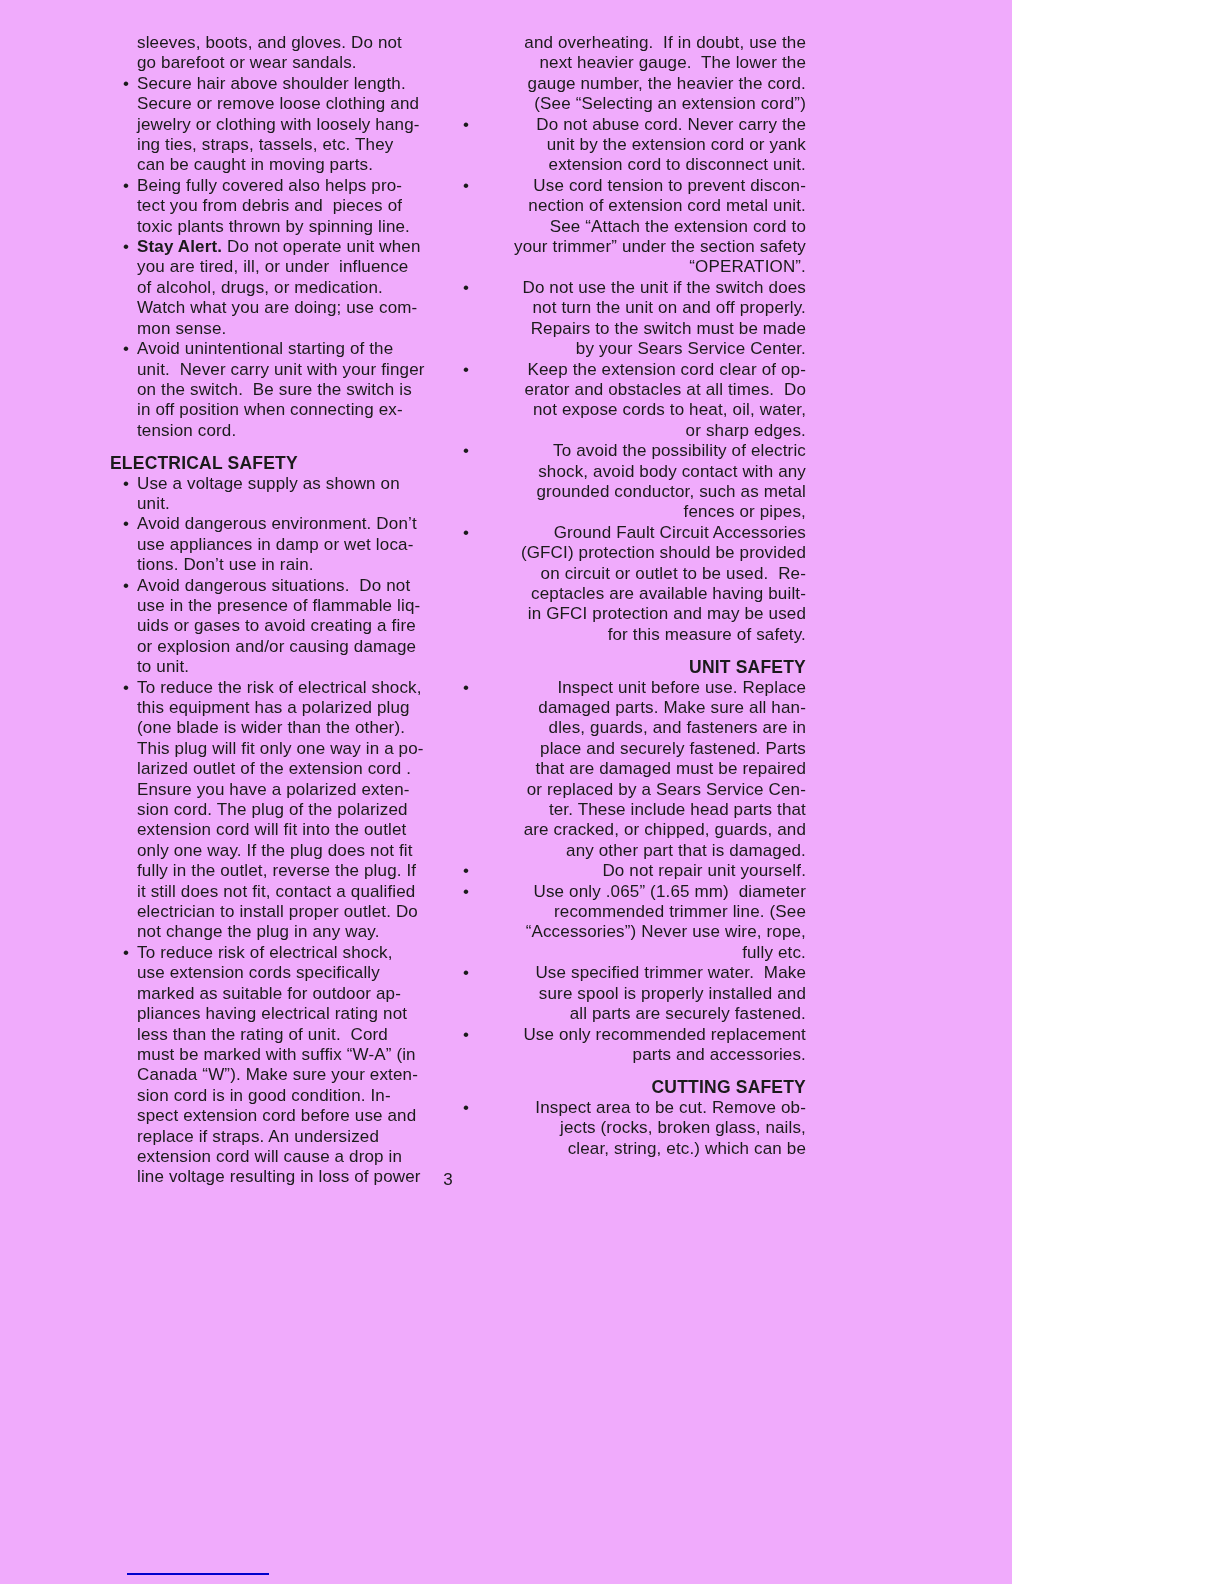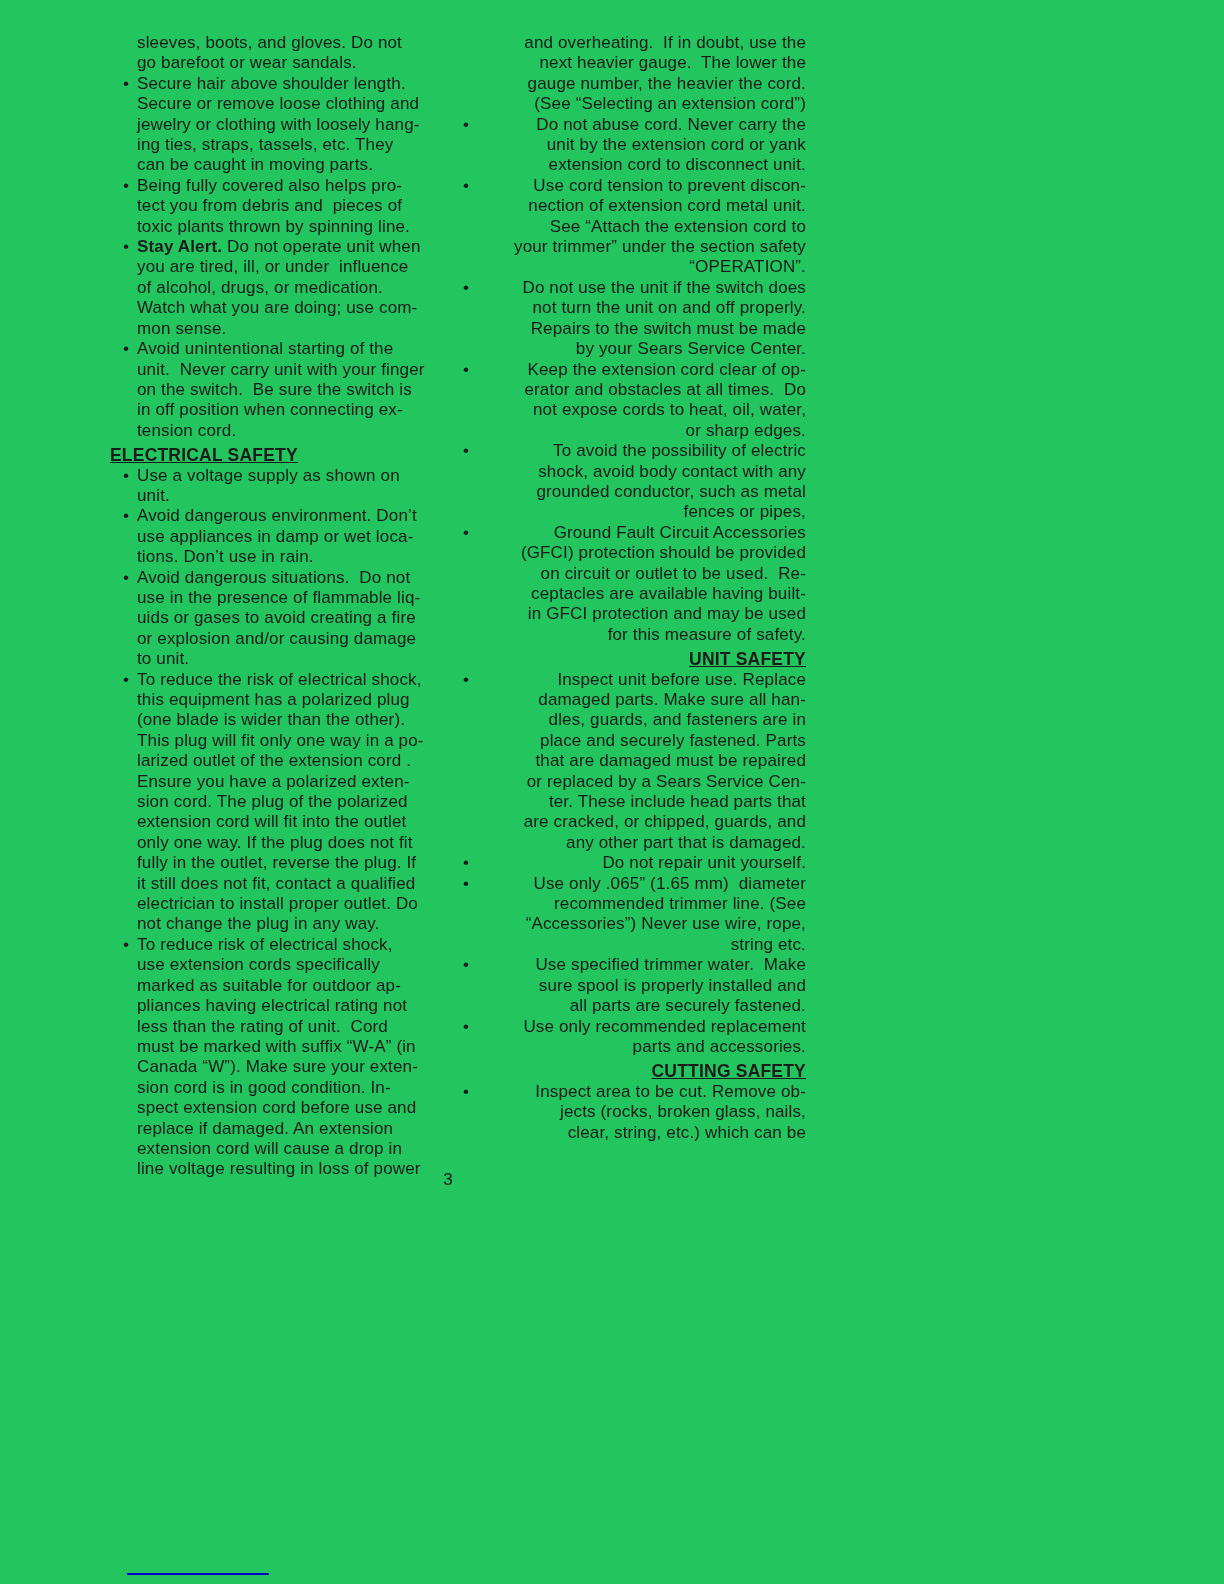--- a/index.html
+++ b/index.html
@@ -4,41 +4,40 @@
 <style>
   html, body { margin: 0; padding: 0; }
   body {
     width: 1224px; height: 1584px;
     background: #ffffff;
     font-family: "Liberation Sans", sans-serif;
     position: relative;
   }
   .page {
     position: absolute; left: 0; top: 0;
-    width: 1224px; height: 1584px;
-    background: #22c55e;
+    width: 1012px; height: 1584px;
+    background: #f0abfc;
     color: #1b1b1b;
   }
   .col {
     position: absolute;
     top: 33px;
     width: 356px;
     font-size: 17px;
     line-height: 20.4px;
     letter-spacing: 0.15px;
   }
   #col-left  { left: 110px; }
   #col-right { left: 450px; text-align: right; }
   .h {
     font-weight: bold;
     font-size: 17.5px;
-    margin-top: 4px;
+    margin-top: 12px;
     white-space: pre;
     letter-spacing: 0.2px;
-    text-decoration: underline;
   }
   .item { position: relative; padding-left: 27px; }
   .dot  { position: absolute; left: 13px; top: 0; }
   .ln   { white-space: pre; }
   .pageno {
     position: absolute;
     left: 436px; top: 1170px; width: 24px;
     text-align: center;
     font-size: 17px;
     color: #1b1b1b;
@@ -129,21 +128,21 @@
         <span class="dot">•</span>
         <div class="ln">To reduce risk of electrical shock,</div>
         <div class="ln">use extension cords specifically</div>
         <div class="ln">marked as suitable for outdoor ap-</div>
         <div class="ln">pliances having electrical rating not</div>
         <div class="ln">less than the rating of unit.  Cord</div>
         <div class="ln">must be marked with suffix “W-A” (in</div>
         <div class="ln">Canada “W”). Make sure your exten-</div>
         <div class="ln">sion cord is in good condition. In-</div>
         <div class="ln">spect extension cord before use and</div>
-        <div class="ln">replace if damaged. An extension</div>
+        <div class="ln">replace if straps. An undersized</div>
         <div class="ln">extension cord will cause a drop in</div>
         <div class="ln">line voltage resulting in loss of power</div>
       </div>
     </div>
   <div class="col" id="col-right">
       <div class="item cont">
         <div class="ln">and overheating.  If in doubt, use the</div>
         <div class="ln">next heavier gauge.  The lower the</div>
         <div class="ln">gauge number, the heavier the cord.</div>
         <div class="ln">(See “Selecting an extension cord”)</div>
@@ -207,21 +206,21 @@
       </div>
       <div class="item bullet">
         <span class="dot">•</span>
         <div class="ln">Do not repair unit yourself.</div>
       </div>
       <div class="item bullet">
         <span class="dot">•</span>
         <div class="ln">Use only .065” (1.65 mm)  diameter</div>
         <div class="ln">recommended trimmer line. (See</div>
         <div class="ln">“Accessories”) Never use wire, rope,</div>
-        <div class="ln">string etc.</div>
+        <div class="ln">fully etc.</div>
       </div>
       <div class="item bullet">
         <span class="dot">•</span>
         <div class="ln">Use specified trimmer water.  Make</div>
         <div class="ln">sure spool is properly installed and</div>
         <div class="ln">all parts are securely fastened.</div>
       </div>
       <div class="item bullet">
         <span class="dot">•</span>
         <div class="ln">Use only recommended replacement</div>

